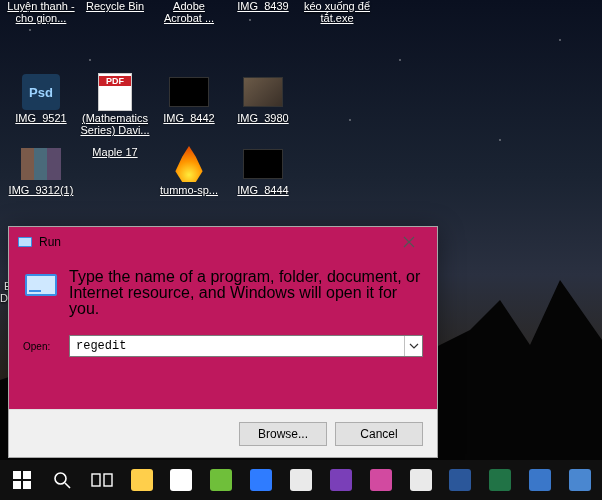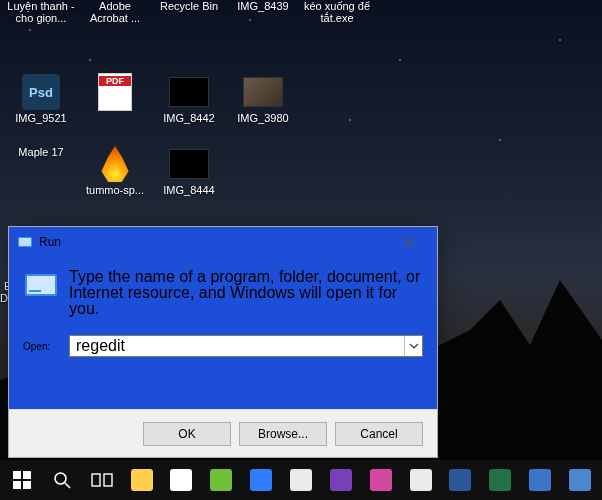--- a/index.html
+++ b/index.html
@@ -22,47 +22,47 @@
   }
   .hills { position:absolute; left:0; right:0; bottom:40px; height:300px; pointer-events:none; }
   .hills svg { width:100%; height:100%; display:block; }
 
   
   .desktop { position:absolute; top:0; left:0; right:0; bottom:40px; padding:0 4px; }
   .row { display:flex; }
   .cell { width:74px; height:72px; display:flex; flex-direction:column; align-items:center; justify-content:flex-start; text-align:center; color:#fff; font-size:11px; padding-top:0; cursor:default; }
   .cell.topclip .lbl { margin-top:0; }
   .cell .ic { width:40px; height:36px; display:flex; align-items:center; justify-content:center; margin-top:2px; }
-  .cell .lbl { margin-top:2px; line-height:12px; padding:0 2px; text-shadow:0 1px 2px #000; display:block; overflow:hidden; max-height:36px; }
+  .cell .lbl { margin-top:2px; line-height:12px; padding:0 2px; text-shadow:0 1px 2px #000; display:block; overflow:hidden; max-height:36px;text-decoration:underline; }
   .thumb { width:40px; height:30px; background:#000; border:1px solid #333; }
   .thumb.photo { background:linear-gradient(135deg,#6b5a48,#3a3028); }
   .psd { width:38px; height:36px; background:#1a3a5a; display:flex; align-items:center; justify-content:center; color:#9cd3ff; font-weight:bold; font-size:13px; border-radius:4px; }
   .pdf { width:34px; height:38px; background:#fff; border:1px solid #ccc; position:relative; }
   .pdf::before { content:"PDF"; position:absolute; top:2px; left:0; right:0; background:#c92128; color:#fff; font-size:9px; font-weight:bold; text-align:center; }
   .docx { width:34px; height:38px; background:#fff; border:1px solid #ccc; position:relative; }
   .docx::before { content:"W"; position:absolute; top:4px; left:6px; width:16px; height:16px; background:#2b579a; color:#fff; font-size:11px; font-weight:bold; text-align:center; line-height:16px; border-radius:2px; }
   .maple { width:38px; height:38px; background:#2a4aa8; display:flex; align-items:flex-start; justify-content:flex-end; color:#fff; font-weight:bold; font-size:12px; padding:2px; position:relative; }
   .maple::after { content:""; position:absolute; left:6px; bottom:4px; width:18px; height:20px; background:#c62828; clip-path:polygon(50% 0,65% 30%,100% 30%,75% 55%,90% 100%,50% 75%,10% 100%,25% 55%,0 30%,35% 30%); }
   .fire { width:34px; height:36px; background:radial-gradient(circle at 50% 80%,#ffeb3b 0%,#ff9800 40%,#e65100 80%); clip-path:polygon(50% 0,70% 30%,90% 70%,70% 100%,30% 100%,10% 70%,30% 30%); }
   .people { width:40px; height:32px; background:linear-gradient(90deg,#7a5a4a 0 33%,#4a6a7a 33% 66%,#5a4a6a 66% 100%); }
 
   
-  .run { position:absolute; left:8px; top:226px; width:430px; height:232px; background:#1d4ed8; border:1px solid #a8a8a8; box-shadow:0 4px 24px rgba(0,0,0,.4); font-size:12px; color:#000; }
+  .run { position:absolute; left:8px; top:226px; width:430px; height:232px; background:#be185d; border:1px solid #a8a8a8; box-shadow:0 4px 24px rgba(0,0,0,.4); font-size:12px; color:#000; }
   .run .titlebar { height:30px; display:flex; align-items:center; padding:0 6px 0 8px; }
   .run .titlebar .ticon { width:16px; height:16px; margin-right:6px; }
   .run .titlebar .ttl { flex:1; font-size:12px; }
   .run .titlebar .close { width:44px; height:28px; display:flex; align-items:center; justify-content:center; color:#555; }
   .run .body { padding:10px 14px 14px 14px; }
   .run .msg { display:flex; align-items:flex-start; }
   .run .msg .bigicon { width:36px; height:36px; margin-right:10px; flex-shrink:0; }
   .run .msg .text { font-size:16px; line-height:16px; padding-top:2px; }
   .run .openrow { display:flex; align-items:center; margin-top:18px; }
   .run .openrow label { width:46px; font-size:10px; }
   .run .openrow .combo { flex:1; display:flex; border:1px solid #7a7a7a; height:22px; background:#fff; }
-  .run .openrow .combo input { flex:1; border:none; outline:none; padding:0 6px; font-size:16px; font-family:Liberation Sans, sans-serif; }
+  .run .openrow .combo input { flex:1; border:none; outline:none; padding:0 6px; font-size:12px; font-family:Liberation Mono, monospace; }
   .run .openrow .combo .dd { width:18px; display:flex; align-items:center; justify-content:center; border-left:1px solid #c0c0c0; }
   .run .btns { background:#f0f0f0; position:absolute; left:0; right:0; bottom:0; height:48px; display:flex; align-items:center; justify-content:flex-end; padding:0 14px; gap:8px; border-top:1px solid #e0e0e0; }
   .run .btns button { width:88px; height:24px; background:#e1e1e1; border:1px solid #adadad; font-size:12px; font-family:inherit; cursor:pointer; }
 
   
   .taskbar { position:absolute; left:0; right:0; bottom:0; height:40px; background:#101010; display:flex; align-items:center; padding:0 2px; }
   .taskbar .tb { width:46px; height:40px; display:flex; align-items:center; justify-content:center; cursor:pointer; }
   .taskbar .sq { width:22px; height:22px; border-radius:3px; }
   .win { width:18px; height:18px; display:grid; grid-template:1fr 1fr/1fr 1fr; gap:2px; }
   .win span { background:#fff; }
@@ -80,58 +80,65 @@
     <path d="M0 220 L60 200 L90 215 L140 180 L200 210 L260 170 L320 205 L380 150 L420 195 L470 170 L500 140 L530 185 L560 120 L602 180 L602 300 L0 300 Z" fill="#050505"></path>
   </svg>
 </div>
 
 <div class="desktop">
   <div class="row" id="row-0">
       <div class="cell topclip">
         <span class="lbl">Luyện thanh - cho giọn...</span>
       </div>
       <div class="cell topclip">
+        <span class="lbl">Recycle Bin</span>
+      </div>
+      <div class="cell topclip">
         <span class="lbl">Adobe Acrobat ...</span>
       </div>
       <div class="cell topclip">
-        <span class="lbl">Recycle Bin</span>
-      </div>
-      <div class="cell topclip">
         <span class="lbl">IMG_8439</span>
       </div>
       <div class="cell topclip">
         <span class="lbl">kéo xuống để tắt.exe</span>
       </div>
     </div>
   <div class="row" id="row-1">
       <div class="cell">
         <div class="ic">
           <div class="psd">Psd</div>
         </div>
         <span class="lbl">IMG_9521</span>
       </div>
       <div class="cell">
         <div class="ic">
           <div class="pdf"></div>
         </div>
+        <span class="lbl">(Mathematics Series) Davi...</span>
       </div>
       <div class="cell">
         <div class="ic">
           <div class="thumb"></div>
         </div>
         <span class="lbl">IMG_8442</span>
       </div>
       <div class="cell">
         <div class="ic">
           <div class="thumb photo"></div>
         </div>
         <span class="lbl">IMG_3980</span>
       </div>
     </div>
   <div class="row" id="row-2">
+      <div class="cell">
+        <div class="ic">
+          <div class="people"></div>
+        </div>
+        <span class="lbl">IMG_9312(1)</span>
+      </div>
       <div class="cell">
         <span class="lbl">Maple 17</span>
       </div>
       <div class="cell">
         <div class="ic">
           <div class="fire"></div>
         </div>
         <span class="lbl">tummo-sp...</span>
       </div>
       <div class="cell">
@@ -180,21 +187,20 @@
         <input type="text" value="regedit" style="">
         <span class="dd">
           <svg width="10" height="6" viewBox="0 0 10 6">
               <path d="M1 1 L5 5 L9 1" fill="none" stroke="#333" stroke-width="1.2"></path>
             </svg>
         </span>
       </div>
     </div>
   </div>
   <div class="btns">
-    <button>OK</button>
     <button>Browse...</button>
     <button>Cancel</button>
   </div>
 </div>
 
 <div class="taskbar" id="taskbar">
     <div class="tb">
       <div class="win">
         <span></span>
         <span></span>

